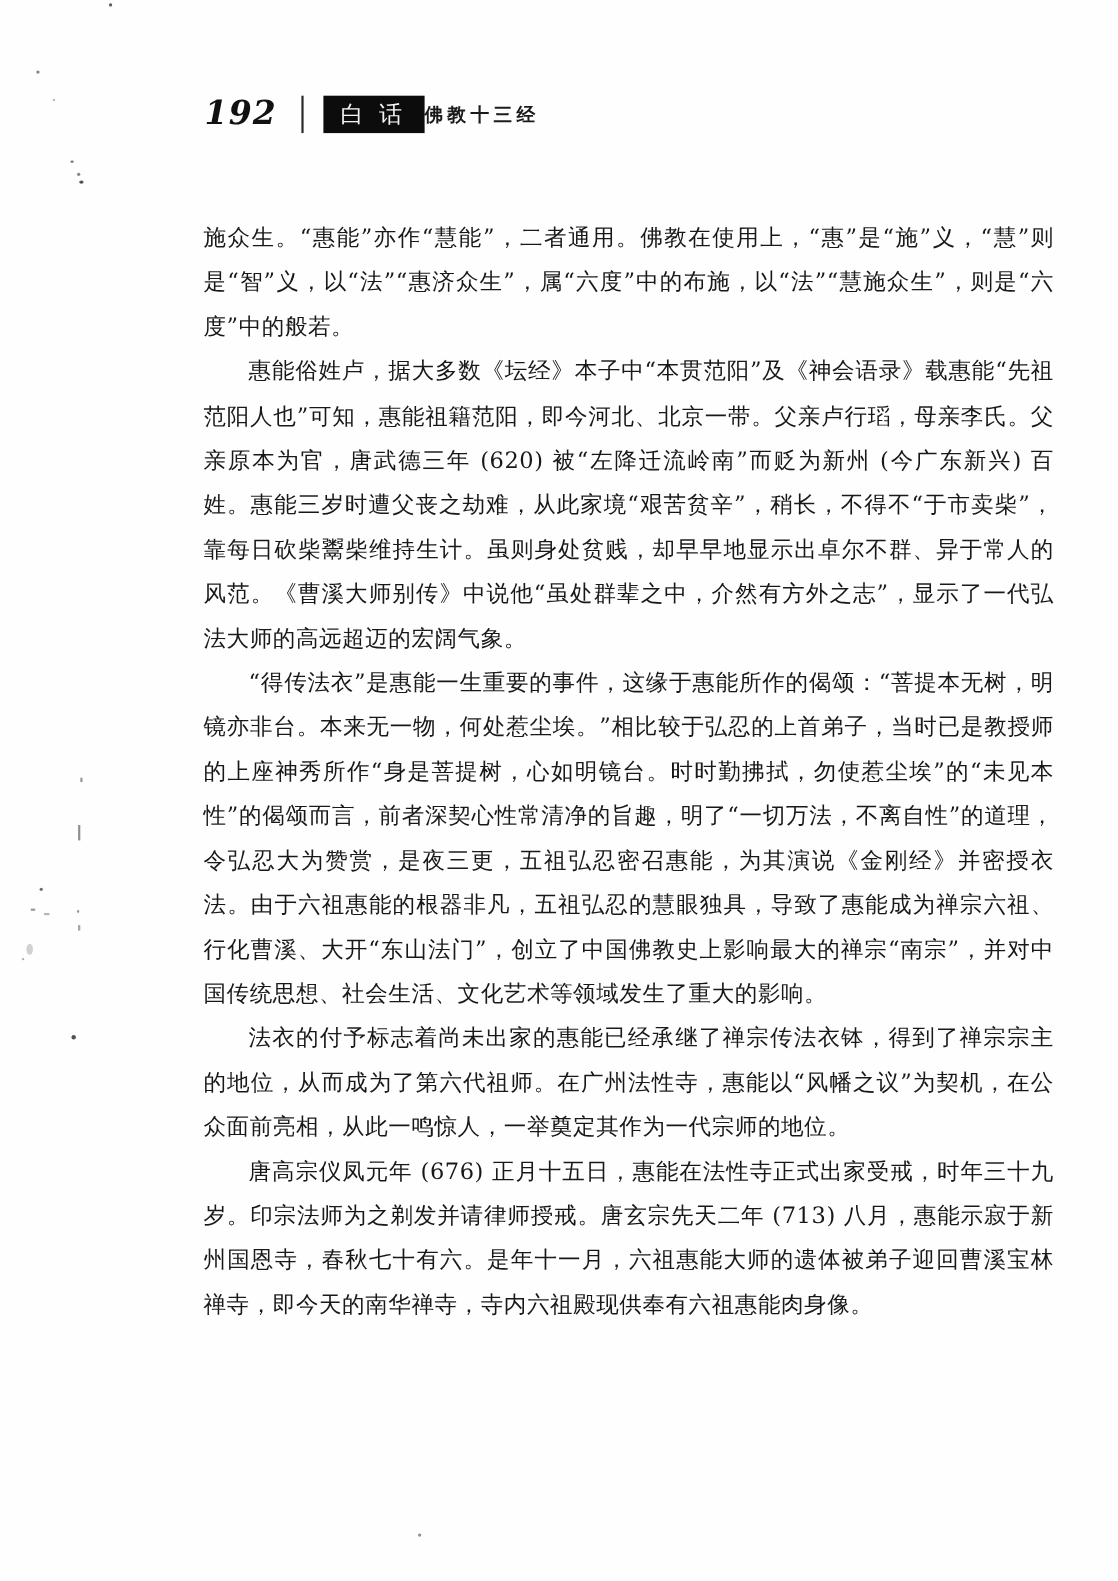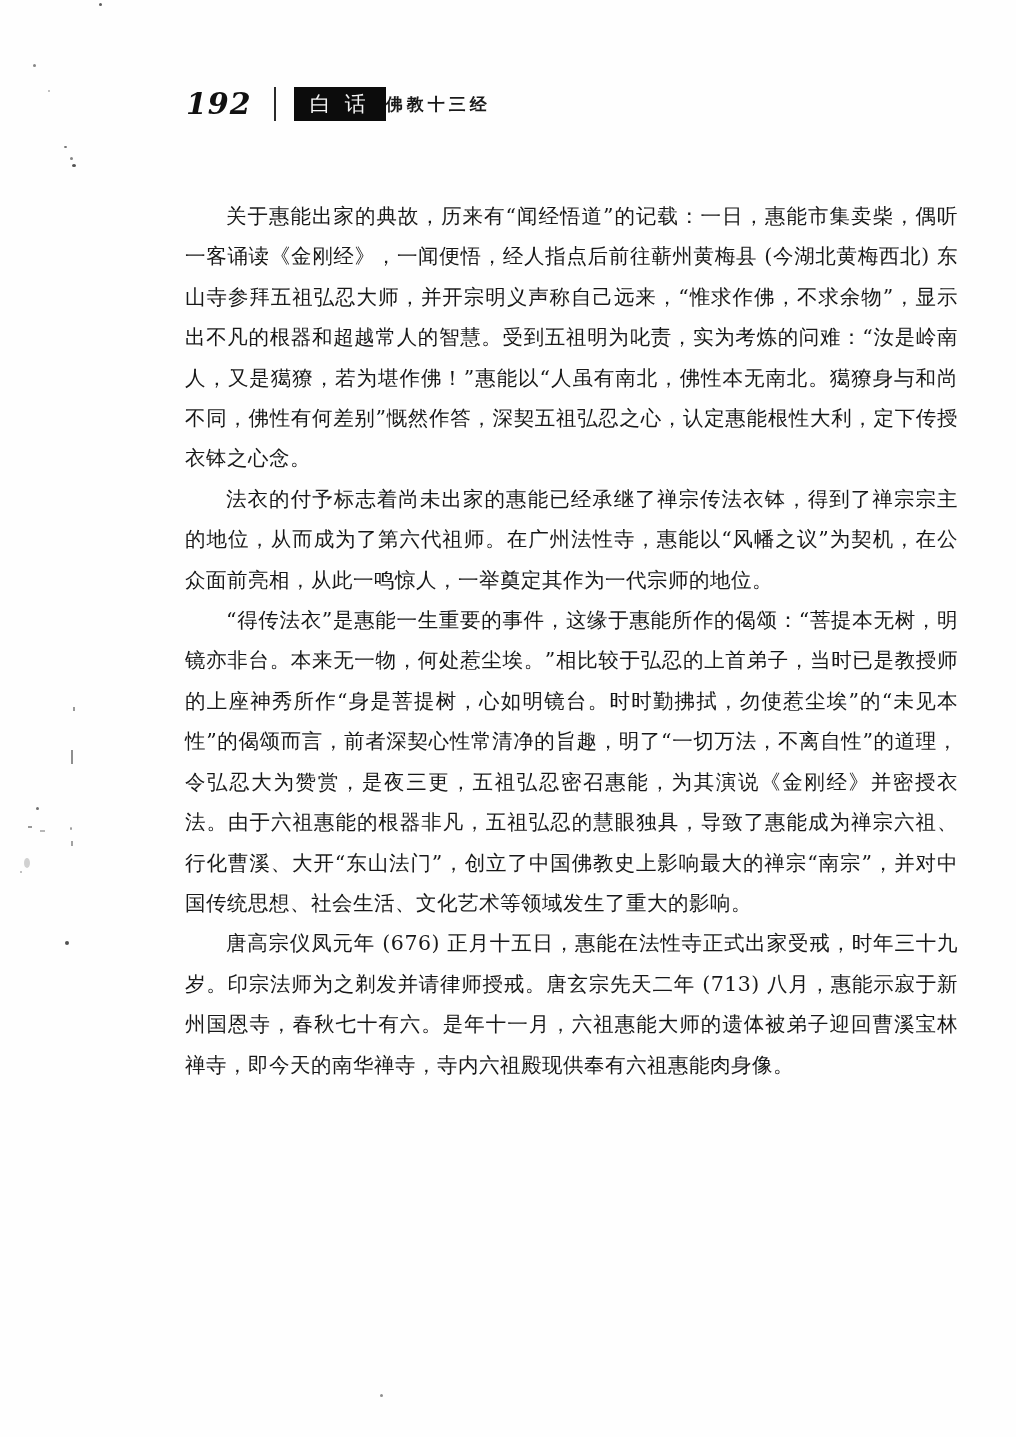--- a/index.html
+++ b/index.html
@@ -93,27 +93,28 @@
 
   <div class="header">
     <span class="pagenum">192</span>
     <span class="header-divider"></span>
     <span class="badge">白话</span>
     <span class="booktitle">佛教十三经</span>
   </div>
 
   <div class="body-text">
 
+      <p class="para">施众生。“惠能”亦作“慧能”，二者通用。佛教在使用上，“惠”是“施”义，“慧”则是“智”义，以“法”“惠济众生”，属“六度”中的布施，以“法”“慧施众生”，则是“六度”中的般若。</p>
+
+      <p class="para indent">惠能俗姓卢，据大多数《坛经》本子中“本贯范阳”及《神会语录》载惠能“先祖范阳人也”可知，惠能祖籍范阳，即今河北、北京一带。父亲卢行瑫，母亲李氏。父亲原本为官，唐武德三年 (620) 被“左降迁流岭南”而贬为新州 (今广东新兴) 百姓。惠能三岁时遭父丧之劫难，从此家境“艰苦贫辛”，稍长，不得不“于市卖柴”，靠每日砍柴鬻柴维持生计。虽则身处贫贱，却早早地显示出卓尔不群、异于常人的风范。《曹溪大师别传》中说他“虽处群辈之中，介然有方外之志”，显示了一代弘法大师的高远超迈的宏阔气象。</p>
 
 
-      <p class="para indent">关于惠能出家的典故，历来有“闻经悟道”的记载：一日，惠能市集卖柴，偶听一客诵读《金刚经》，一闻便悟，经人指点后前往蕲州黄梅县 (今湖北黄梅西北) 东山寺参拜五祖弘忍大师，并开宗明义声称自己远来，“惟求作佛，不求余物”，显示出不凡的根器和超越常人的智慧。受到五祖明为叱责，实为考炼的问难：“汝是岭南人，又是獦獠，若为堪作佛！”惠能以“人虽有南北，佛性本无南北。獦獠身与和尚不同，佛性有何差别”慨然作答，深契五祖弘忍之心，认定惠能根性大利，定下传授衣钵之心念。</p>
+      <p class="para indent">“得传法衣”是惠能一生重要的事件，这缘于惠能所作的偈颂：“菩提本无树，明镜亦非台。本来无一物，何处惹尘埃。”相比较于弘忍的上首弟子，当时已是教授师的上座神秀所作“身是菩提树，心如明镜台。时时勤拂拭，勿使惹尘埃”的“未见本性”的偈颂而言，前者深契心性常清净的旨趣，明了“一切万法，不离自性”的道理，令弘忍大为赞赏，是夜三更，五祖弘忍密召惠能，为其演说《金刚经》并密授衣法。由于六祖惠能的根器非凡，五祖弘忍的慧眼独具，导致了惠能成为禅宗六祖、行化曹溪、大开“东山法门”，创立了中国佛教史上影响最大的禅宗“南宗”，并对中国传统思想、社会生活、文化艺术等领域发生了重大的影响。</p>
 
       <p class="para indent">法衣的付予标志着尚未出家的惠能已经承继了禅宗传法衣钵，得到了禅宗宗主的地位，从而成为了第六代祖师。在广州法性寺，惠能以“风幡之议”为契机，在公众面前亮相，从此一鸣惊人，一举奠定其作为一代宗师的地位。</p>
-
-      <p class="para indent">“得传法衣”是惠能一生重要的事件，这缘于惠能所作的偈颂：“菩提本无树，明镜亦非台。本来无一物，何处惹尘埃。”相比较于弘忍的上首弟子，当时已是教授师的上座神秀所作“身是菩提树，心如明镜台。时时勤拂拭，勿使惹尘埃”的“未见本性”的偈颂而言，前者深契心性常清净的旨趣，明了“一切万法，不离自性”的道理，令弘忍大为赞赏，是夜三更，五祖弘忍密召惠能，为其演说《金刚经》并密授衣法。由于六祖惠能的根器非凡，五祖弘忍的慧眼独具，导致了惠能成为禅宗六祖、行化曹溪、大开“东山法门”，创立了中国佛教史上影响最大的禅宗“南宗”，并对中国传统思想、社会生活、文化艺术等领域发生了重大的影响。</p>
 
       <p class="para indent">唐高宗仪凤元年 (676) 正月十五日，惠能在法性寺正式出家受戒，时年三十九岁。印宗法师为之剃发并请律师授戒。唐玄宗先天二年 (713) 八月，惠能示寂于新州国恩寺，春秋七十有六。是年十一月，六祖惠能大师的遗体被弟子迎回曹溪宝林禅寺，即今天的南华禅寺，寺内六祖殿现供奉有六祖惠能肉身像。</p>
 
     </div>
 
   <i class="speck" style="left:99px;top:3px;width:3px;height:3px;opacity:.8"></i>
   <i class="speck" style="left:33px;top:64px;width:3px;height:3px;opacity:.6"></i>
   <i class="speck" style="left:48px;top:90px;width:2px;height:2px;opacity:.4"></i>
   <i class="speck" style="left:64px;top:146px;width:3px;height:2px;opacity:.7"></i>
   <i class="speck" style="left:70px;top:157px;width:3px;height:3px;opacity:.6"></i>

